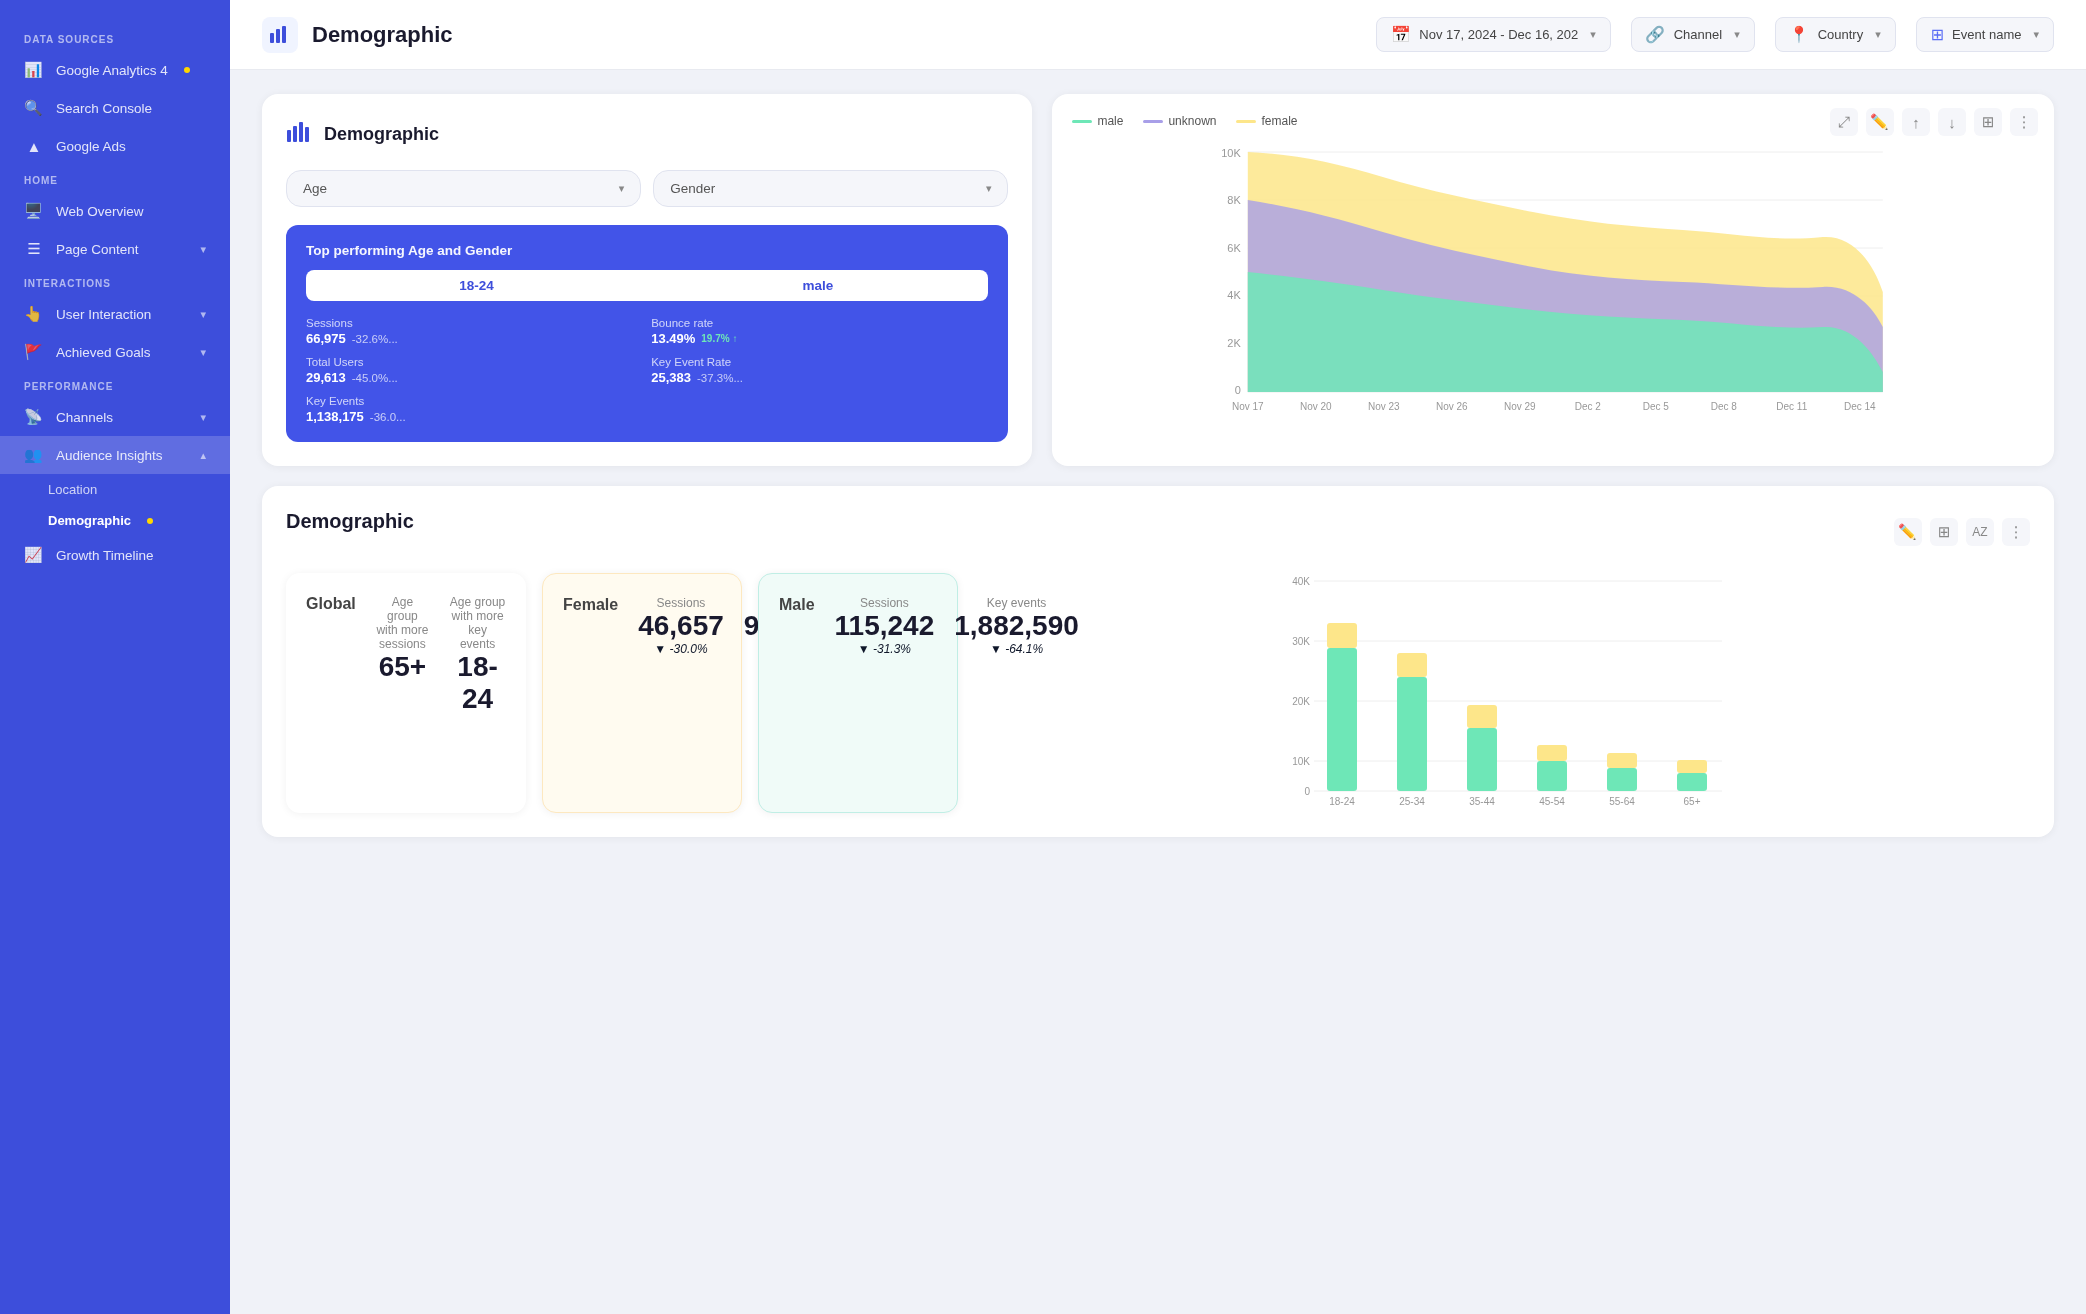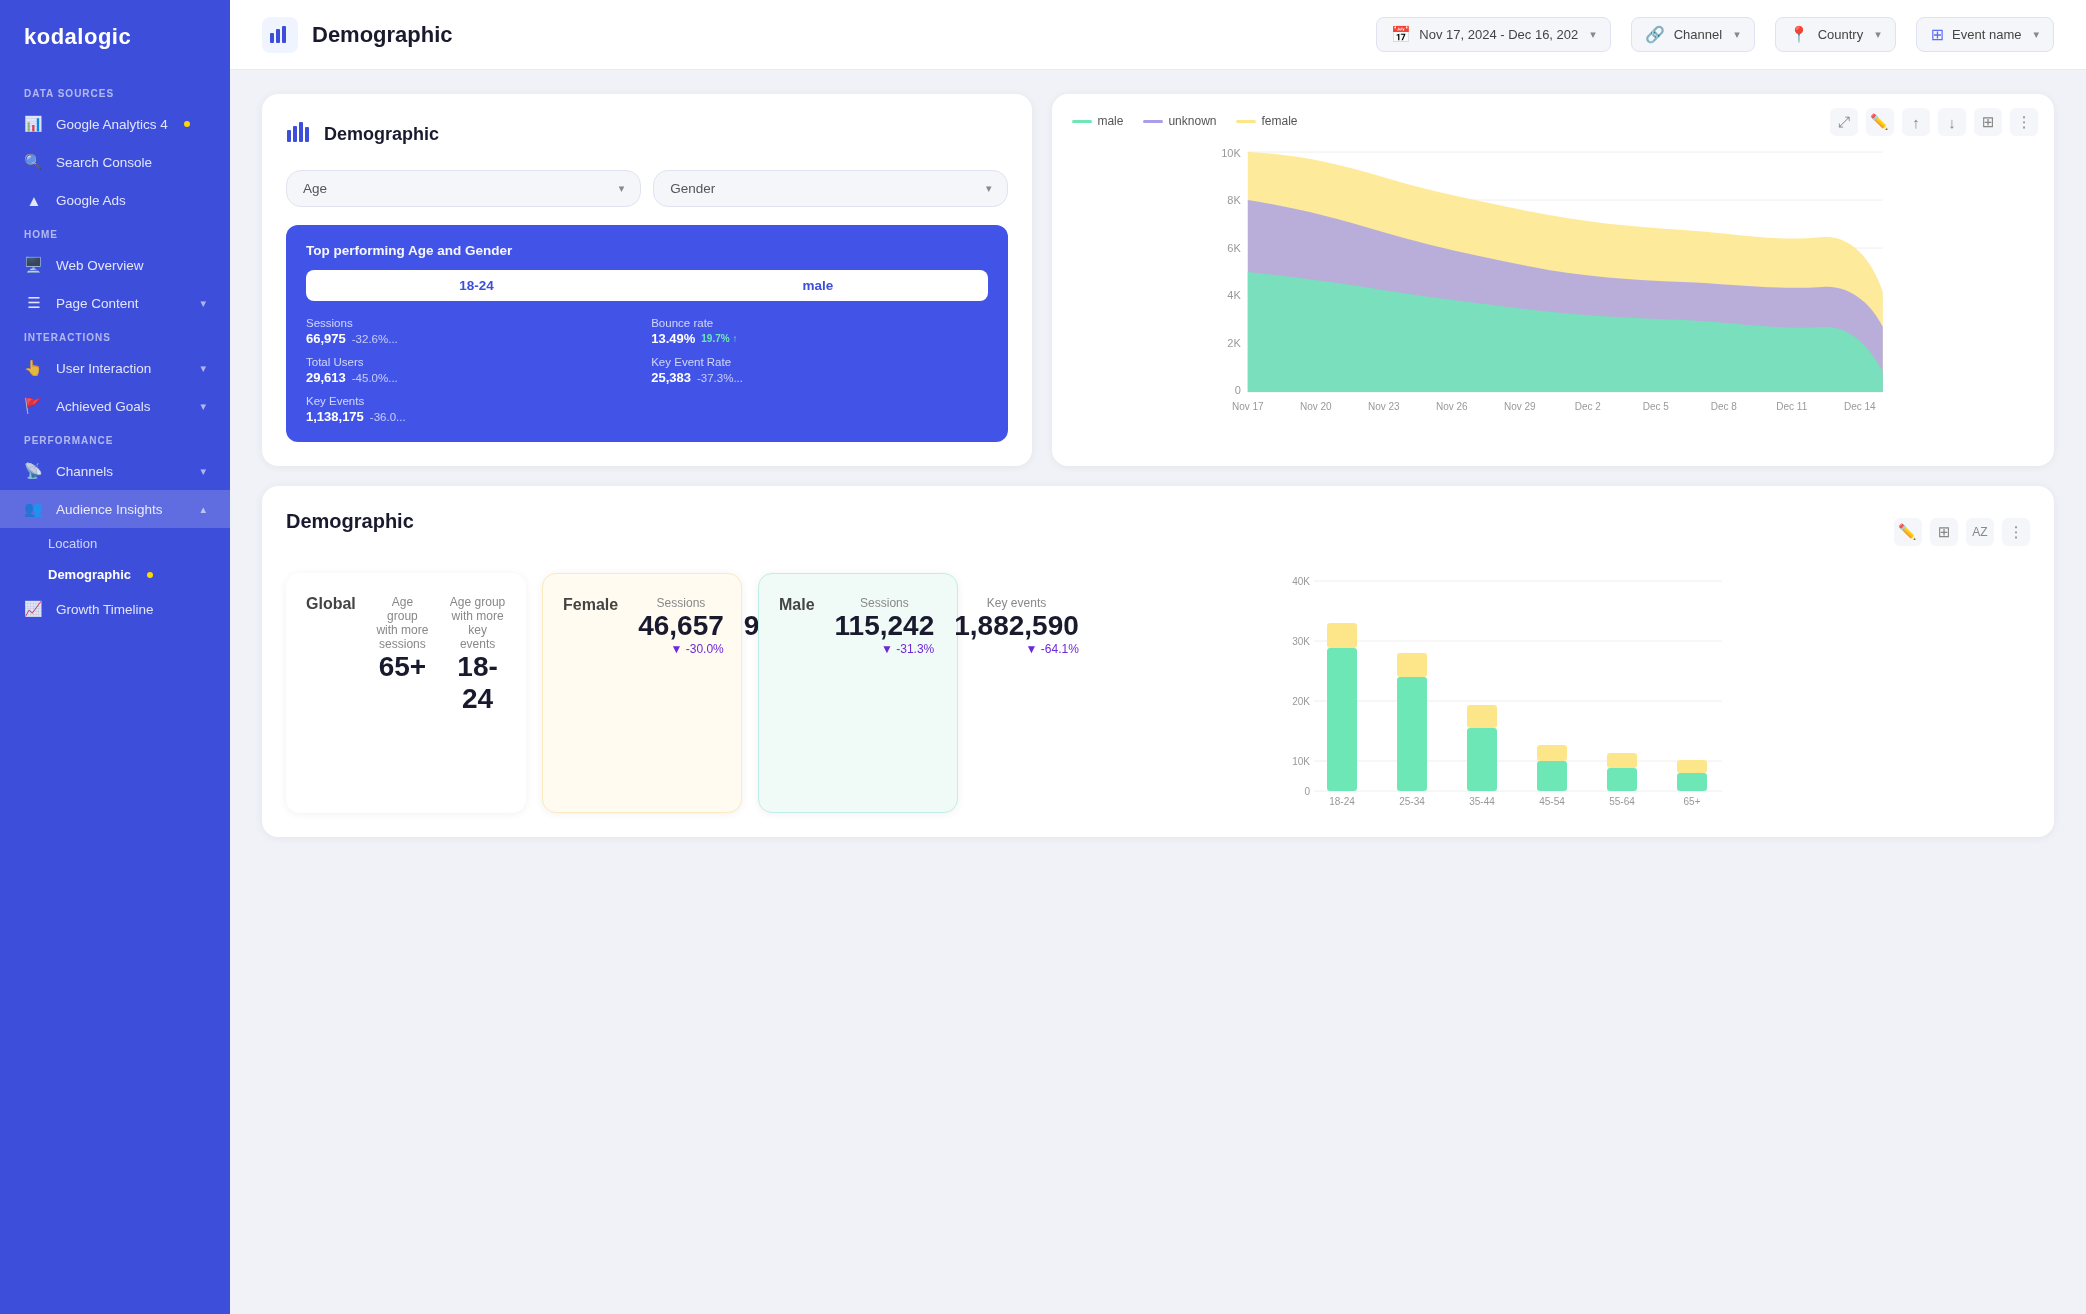--- a/index.html
+++ b/index.html
@@ -251,42 +251,41 @@
       display: flex;
       flex-direction: row;
       gap: 20px;
     }
     .stat-card.female { background: #fffbf0; border: 1px solid #fde8c0; }
     .stat-card.male { background: #f0fbf8; border: 1px solid #c0eee5; }
 
     .stat-card-title { font-size: 16px; font-weight: 600; color: #444; text-align: center; }
     .stat-card-sub { font-size: 12px; color: #888; text-align: center; }
     .stat-card-value { font-size: 28px; font-weight: 700; color: #1a1a2e; text-align: center; }
-    .stat-card-change { font-size: 12px; text-align: right; color: #6d28d9; font-weight: 500; }
+    .stat-card-change { font-size: 12px; text-align: center; color: #0f172a; font-weight: 500; font-style: italic; }
 
     .stat-section { text-align: center; }
 
     
     .bottom-card {
       background: white;
       border-radius: 16px;
       padding: 24px;
       box-shadow: 0 1px 8px rgba(0,0,0,0.06);
     }
     .bottom-card-header {
       display: flex;
       align-items: center;
       margin-bottom: 20px;
     }
   </style>
 </head>
 <body>
 
 <aside class="sidebar">
-  <div class="sidebar-logo">kodalogic</div>
 
   <div class="sidebar-section-label">Data Sources</div>
 
   <div class="sidebar-item">
     <span class="item-icon">📊</span>
     <span>Google Analytics 4</span>
     <span class="dot"></span>
   </div>
   <div class="sidebar-item">
     <span class="item-icon">🔍</span>

